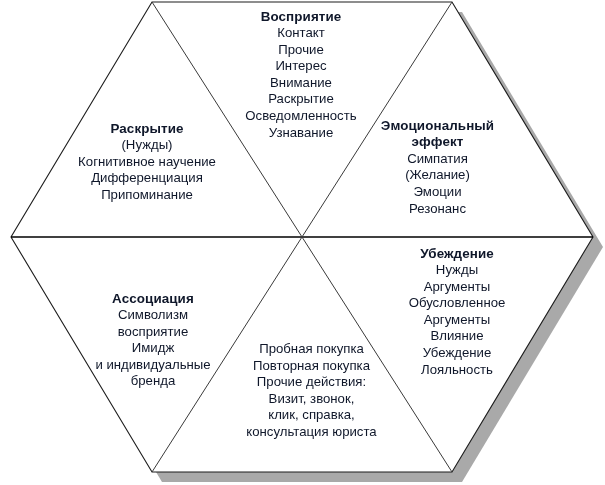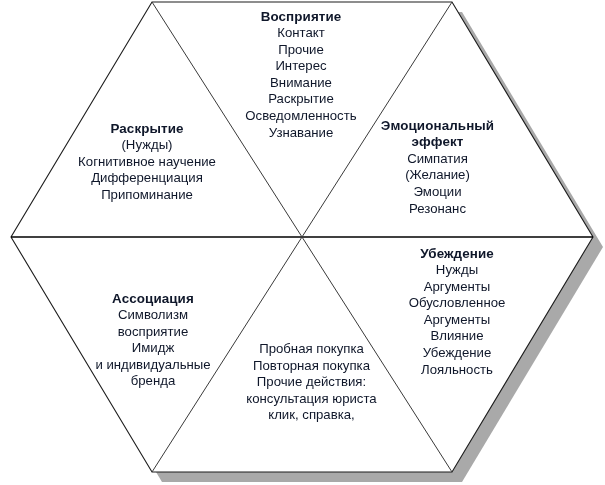--- a/index.html
+++ b/index.html
@@ -143,17 +143,18 @@
     <div class="ln">Аргументы</div>
     <div class="ln">Влияние</div>
     <div class="ln">Убеждение</div>
     <div class="ln">Лояльность</div>
   </div>
 
   <div class="seg" id="seg-behaviour">
     <div class="ln">Пробная покупка</div>
     <div class="ln">Повторная покупка</div>
     <div class="ln">Прочие действия:</div>
+    <div class="ln">Визит, звонок,</div>
+    <div class="ln">клик, справка,</div>
     <div class="ln">консультация юриста</div>
-    <div class="ln">клик, справка,</div>
   </div>
 
 </div>
 
 </body></html>

